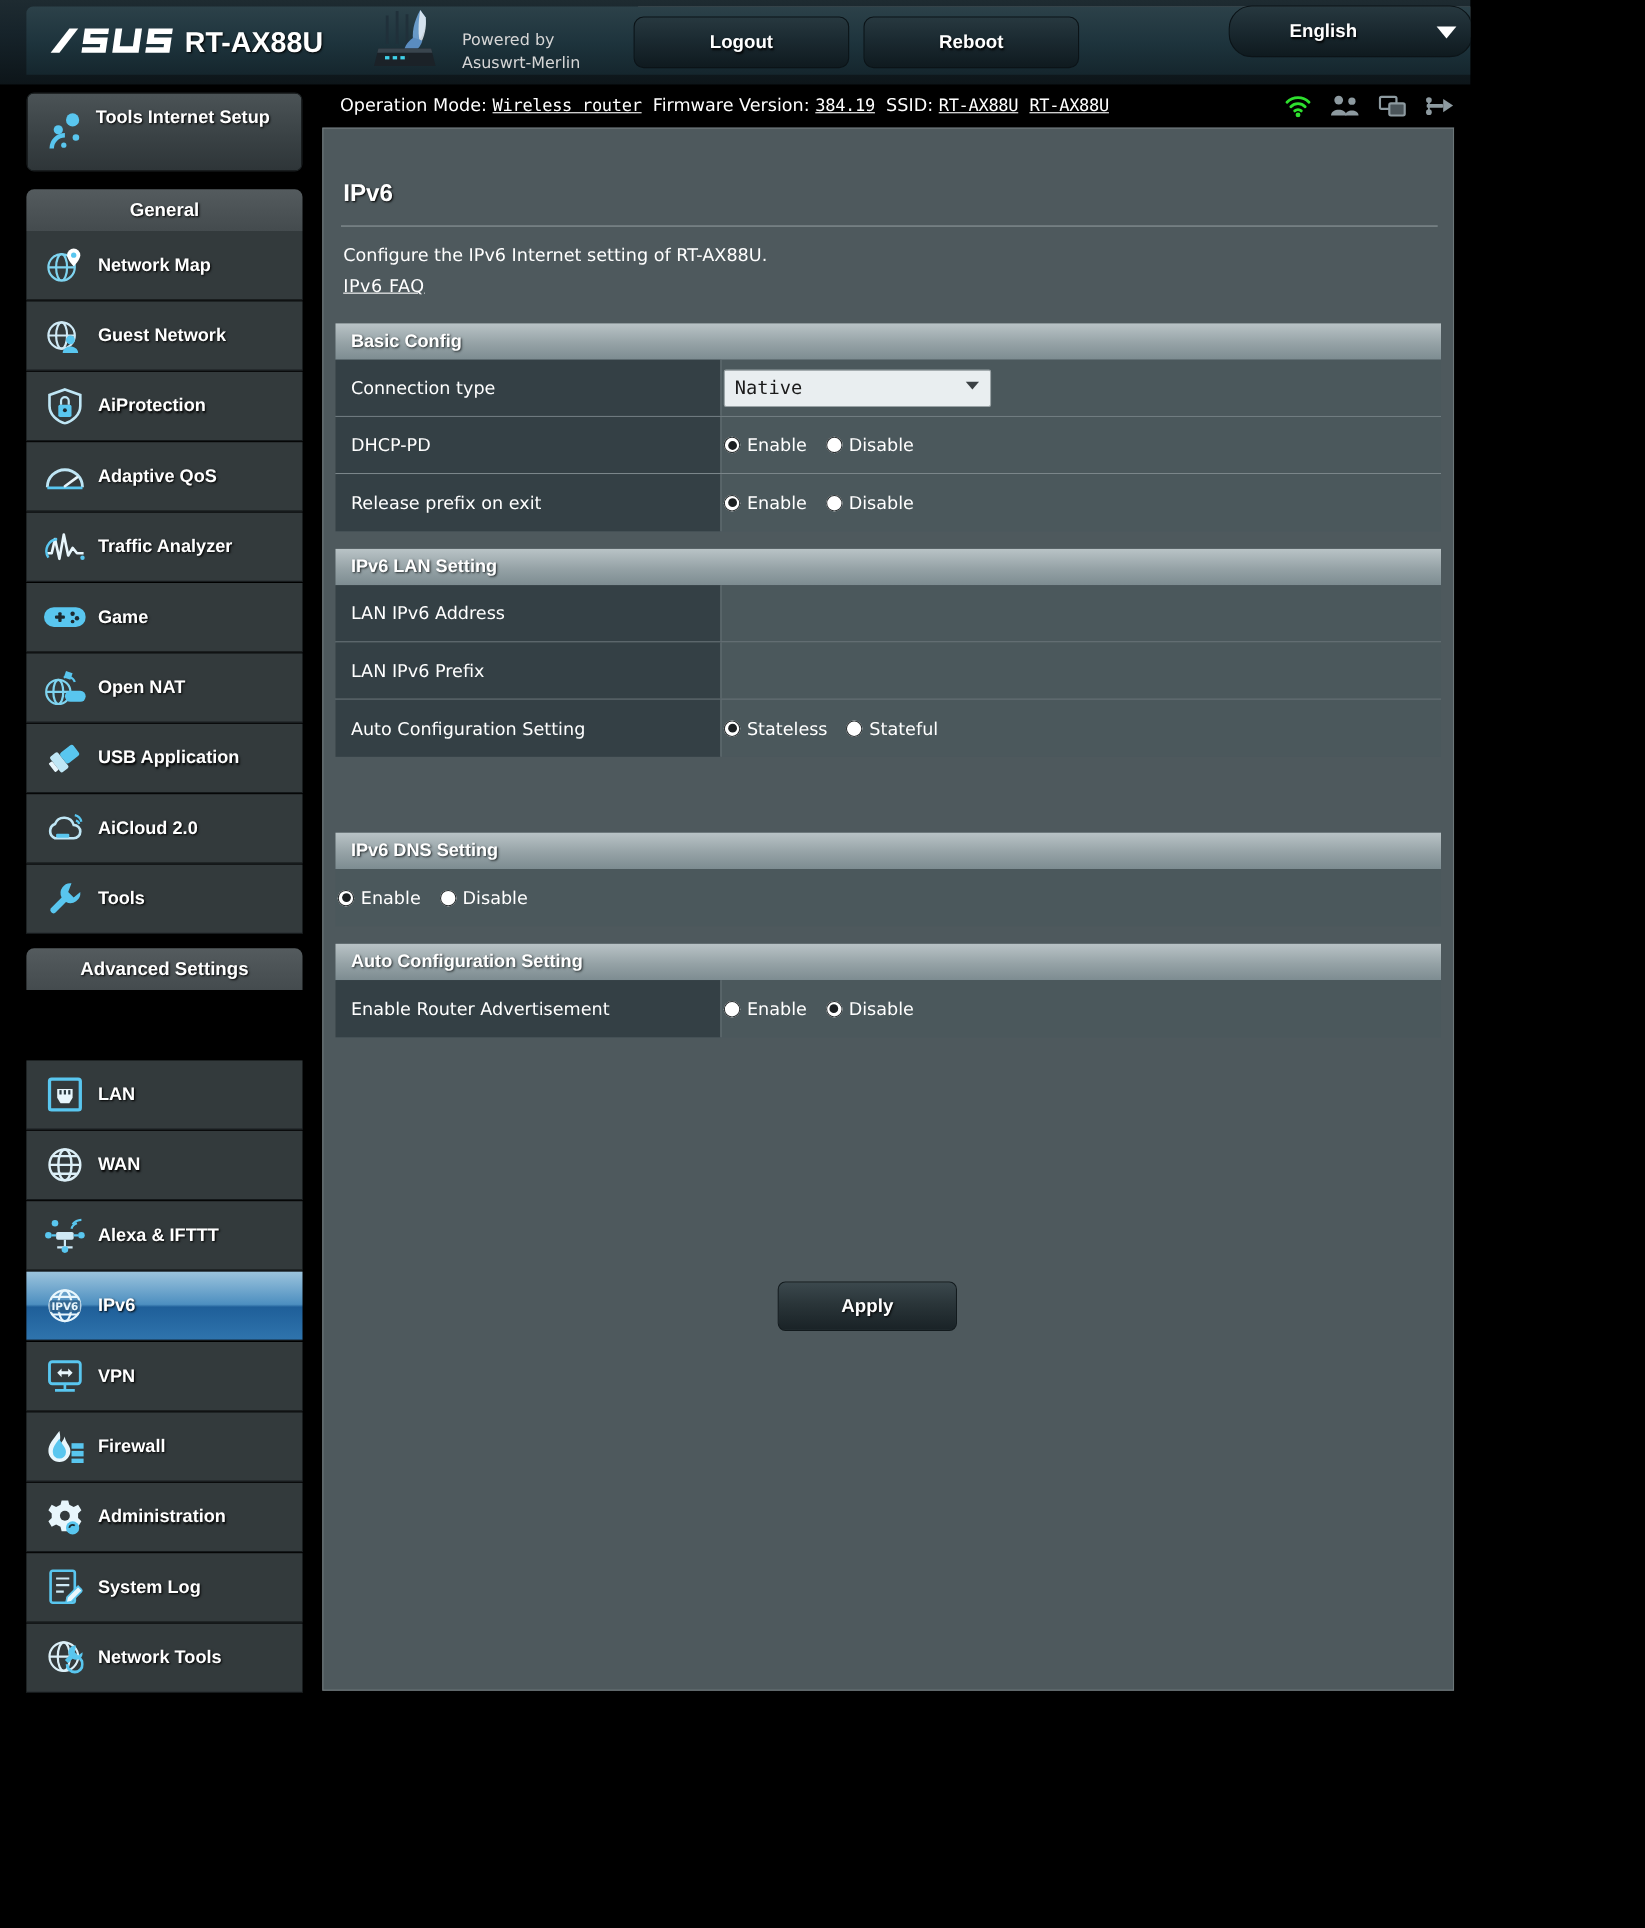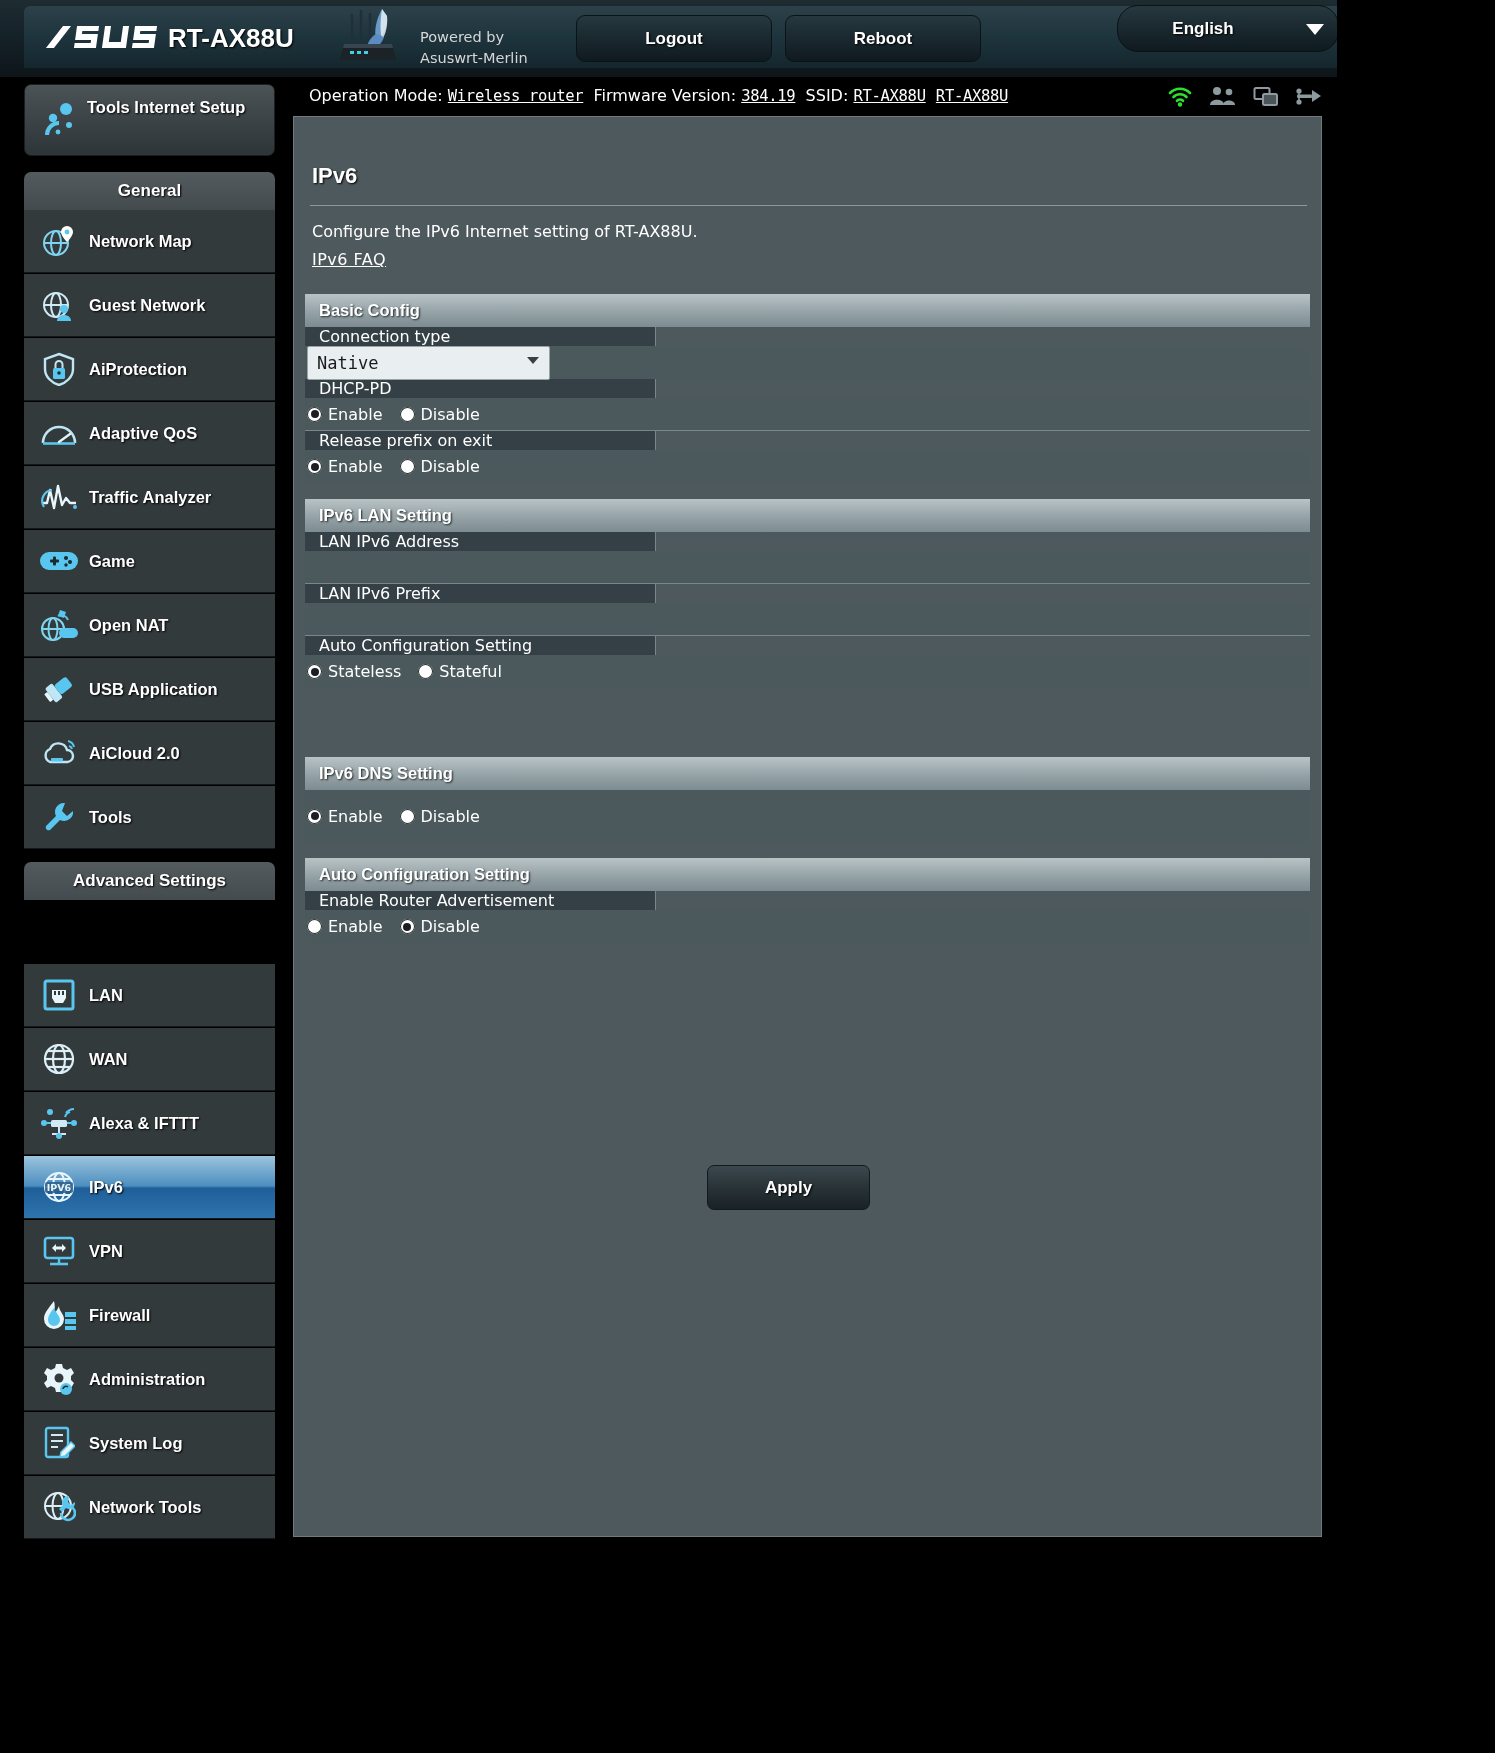--- a/index.html
+++ b/index.html
@@ -141,21 +141,21 @@
     text-decoration:underline; cursor:pointer;
     font-family:"DejaVu Sans", sans-serif; letter-spacing:0.5px;
   }
 
   .table{ position:absolute; left:11px; width:1005px; }
   .sect-head{
     height:33px; background:linear-gradient(180deg,#b9c3c6 0%,#95a2a6 55%,#7d8c91 100%);
     display:flex; align-items:center; padding-left:14px;
     font-size:16.5px; font-weight:bold; color:#fff; text-shadow:1px 1px 2px #23292b;
   }
-  .row{ display:flex; height:52px; border-bottom:1px solid #7b868a;flex-direction:column; }
+  .row{ display:flex; height:52px; border-bottom:1px solid #7b868a; }
   .row:last-child{ border-bottom:none; }
   .row .cellA{
     width:351px; background:#344045; display:flex; align-items:center;
     padding-left:14px; font-size:16px; color:#fff;
     font-family:"DejaVu Sans", sans-serif; border-right:1px solid #7b868a;
   }
   .row .cellB{
     flex:1; background:#4b585c; display:flex; align-items:center; padding-left:2px;
   }
 

